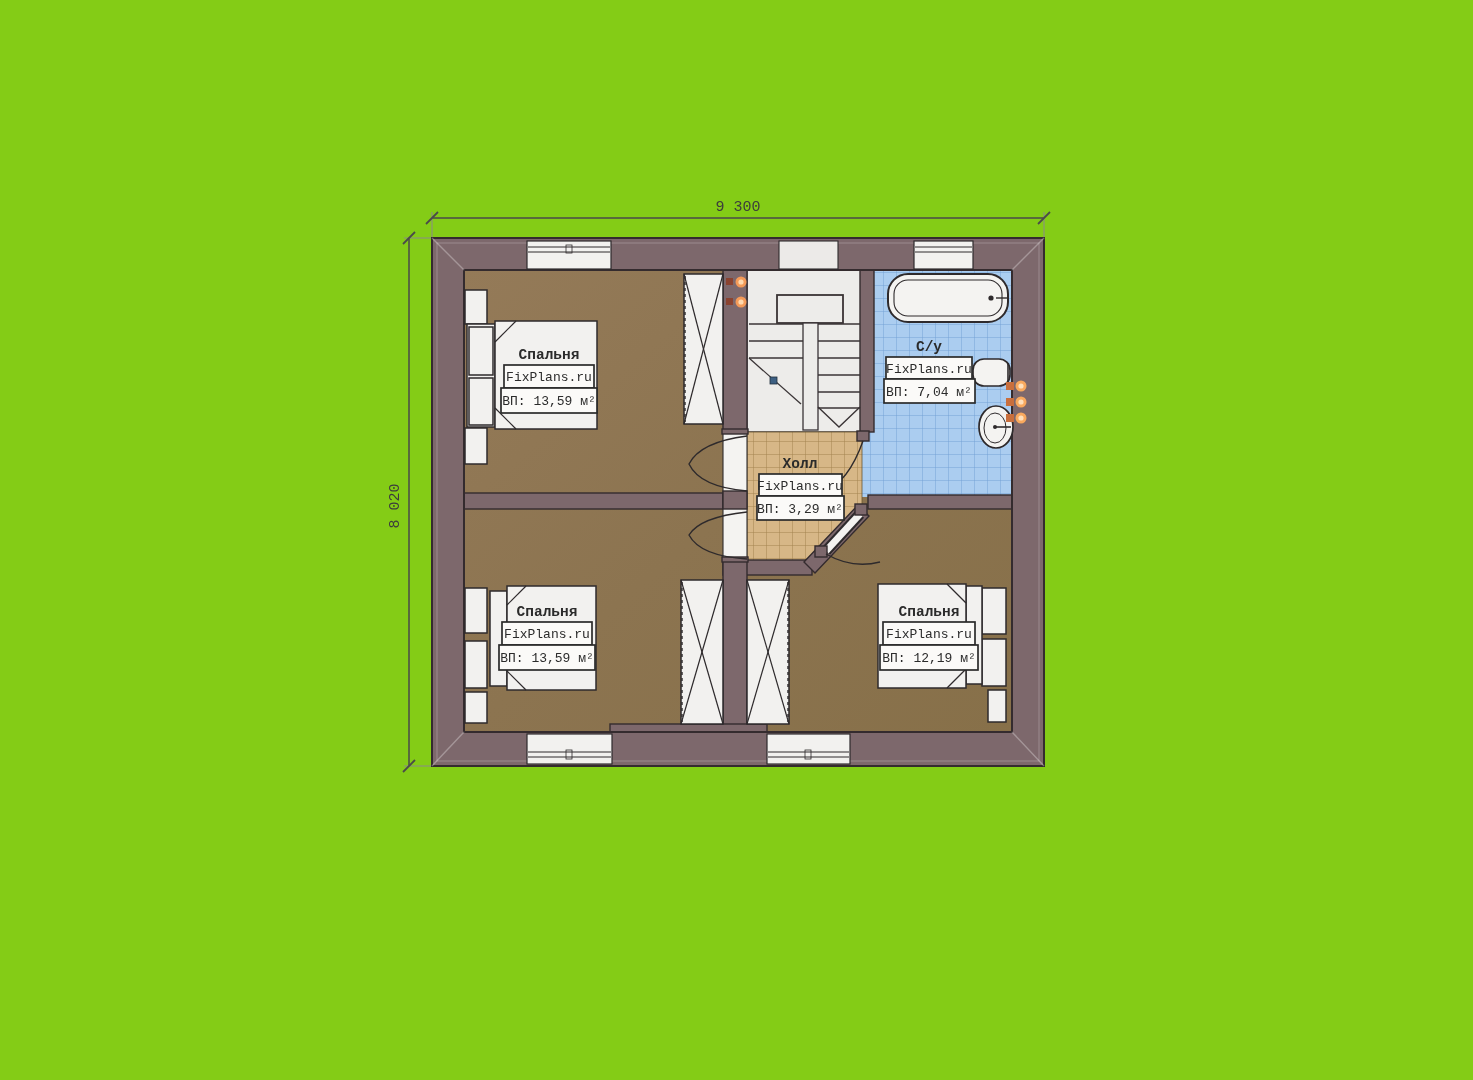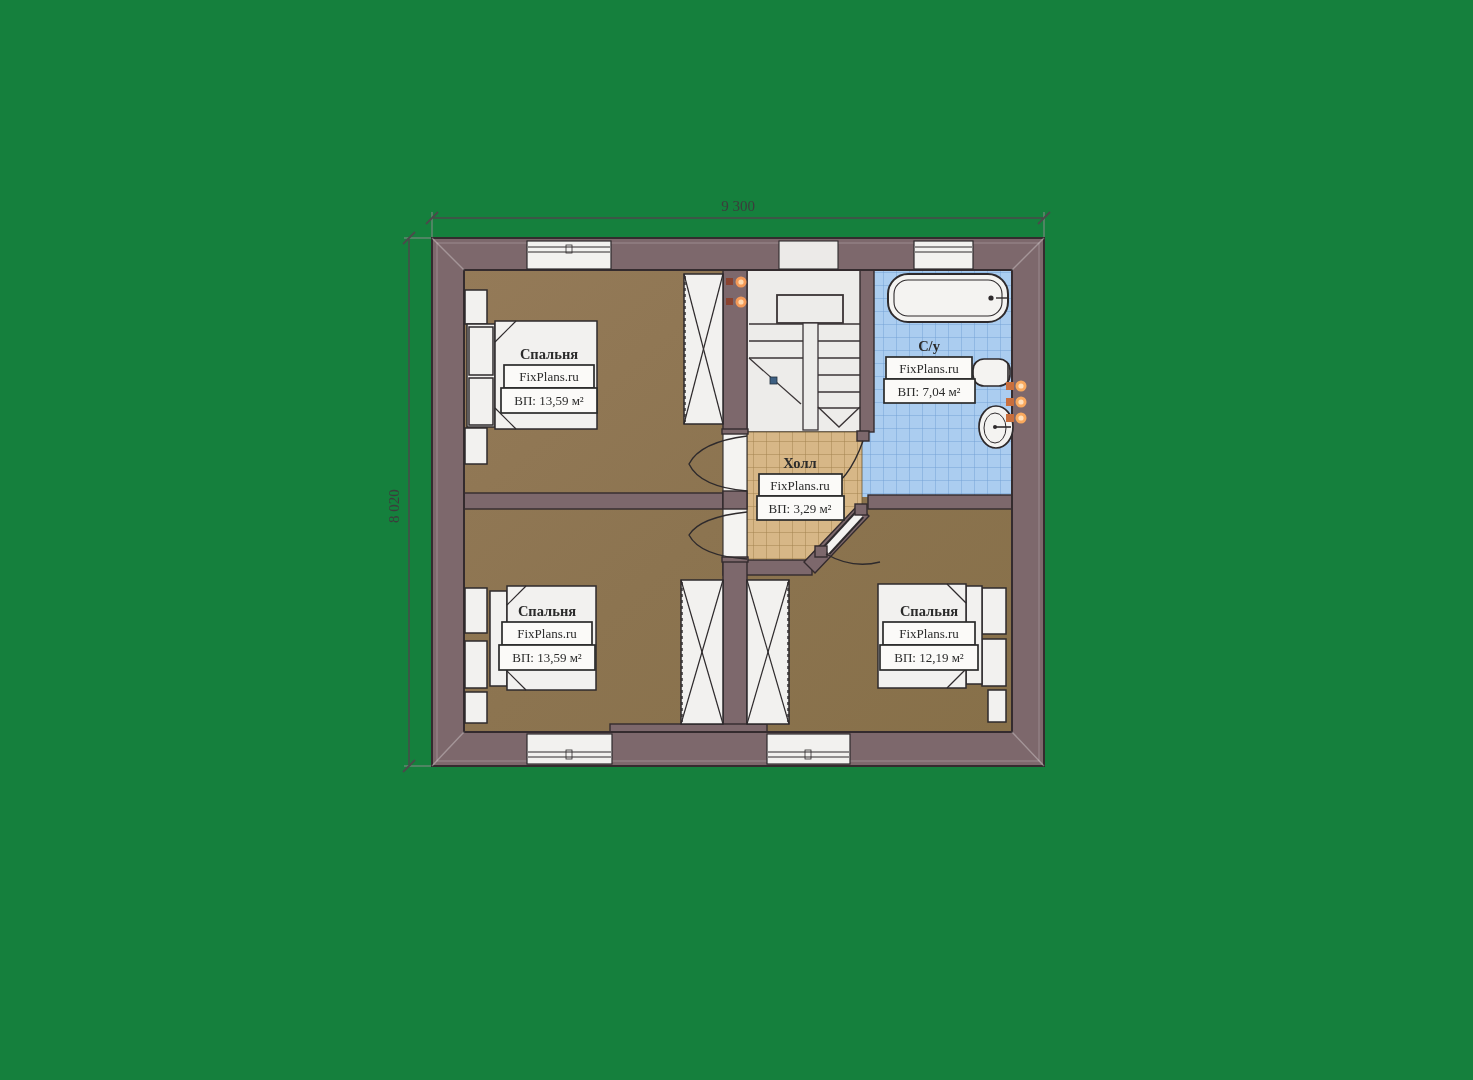--- a/index.html
+++ b/index.html
@@ -1,17 +1,17 @@
 <!DOCTYPE html>
 <html><head>
 <meta charset="utf-8">
 <style>
   html,body{margin:0;padding:0;background:#ffffff;}
-  .page{position:relative;width:1473px;height:1080px;background:#15803d;overflow:hidden;
-        font-family:Liberation Serif, serif;}
+  .page{position:relative;width:1473px;height:1080px;background:#84cc16;overflow:hidden;
+        font-family:Liberation Mono, monospace;}
   svg{position:absolute;left:0;top:0;}
   text{fill:#2b2b2b;}
   .dimtext{font-size:15px;fill:#3c3c3c;}
   .rtitle{font-size:14.5px;font-weight:bold;text-anchor:middle;}
   .rbox{font-size:13px;text-anchor:middle;}
   .wall{fill:#7d686c;stroke:#342b2e;stroke-width:1.4;}
   .furn{fill:#f2f1ef;stroke:#2e2a2c;stroke-width:1.5;}
   .thin{stroke:#2e2a2c;stroke-width:1.2;fill:none;}
   .steps{stroke:#3a3436;stroke-width:1.3;}
   .labelbox{fill:#fbfaf8;stroke:#2b2b2b;stroke-width:1.7;}

